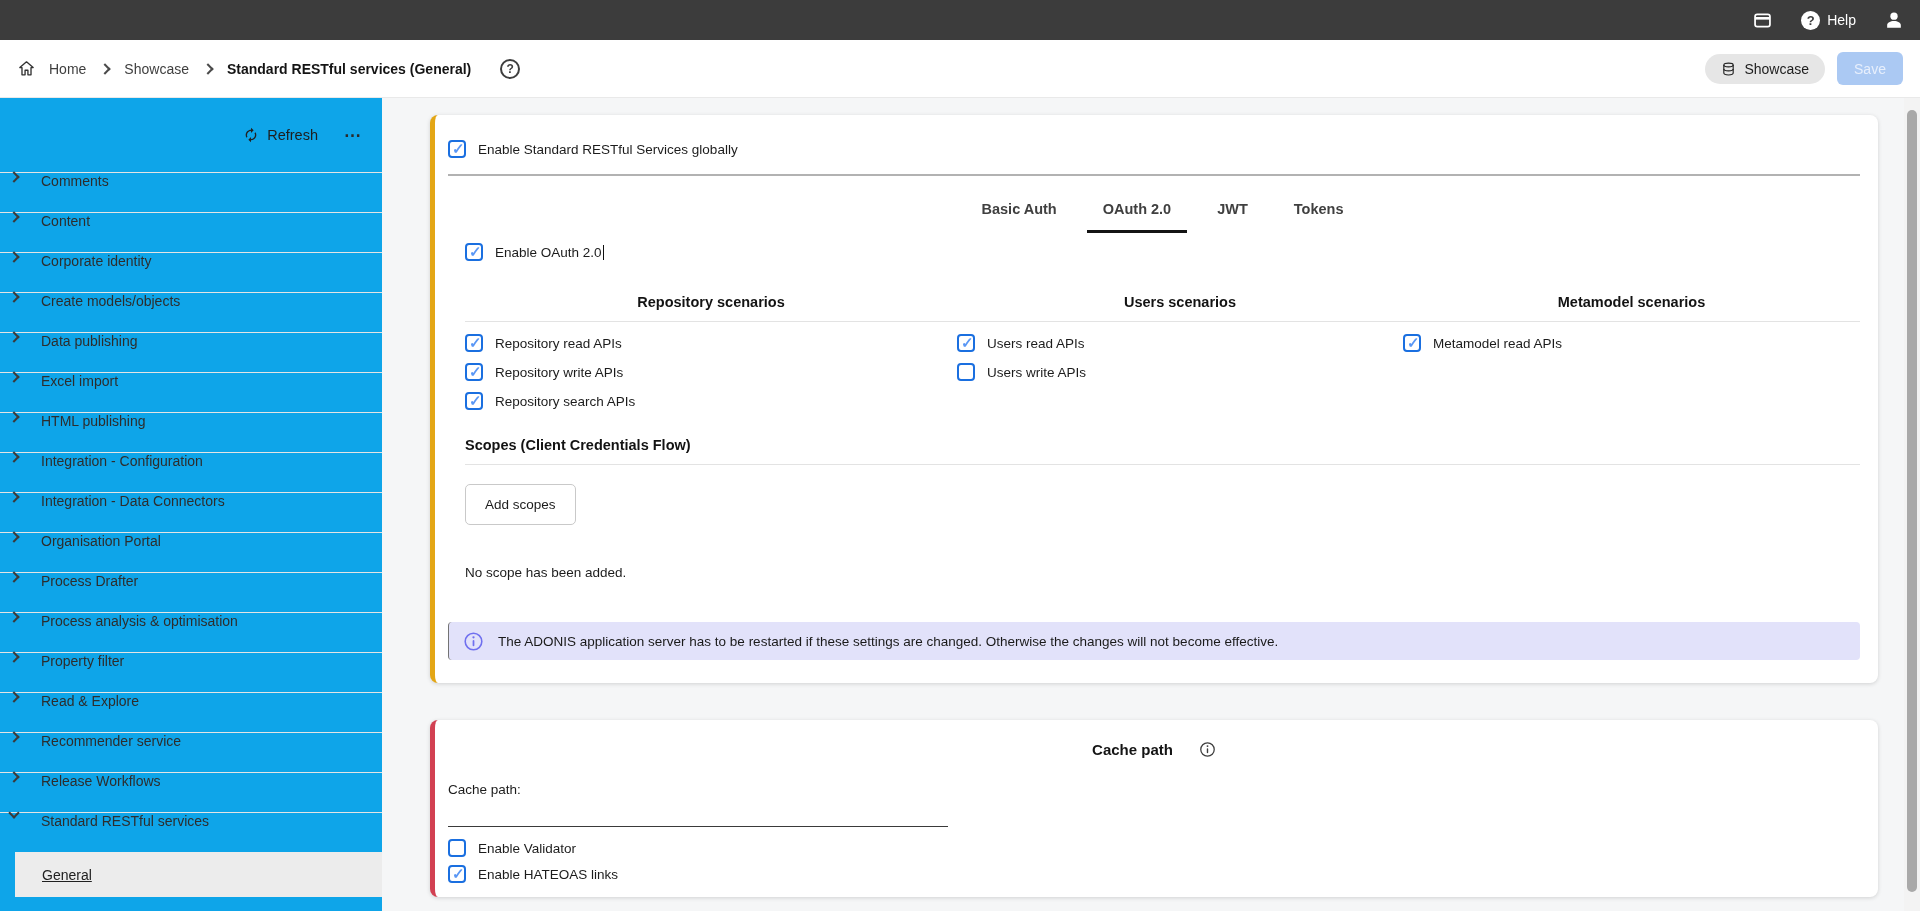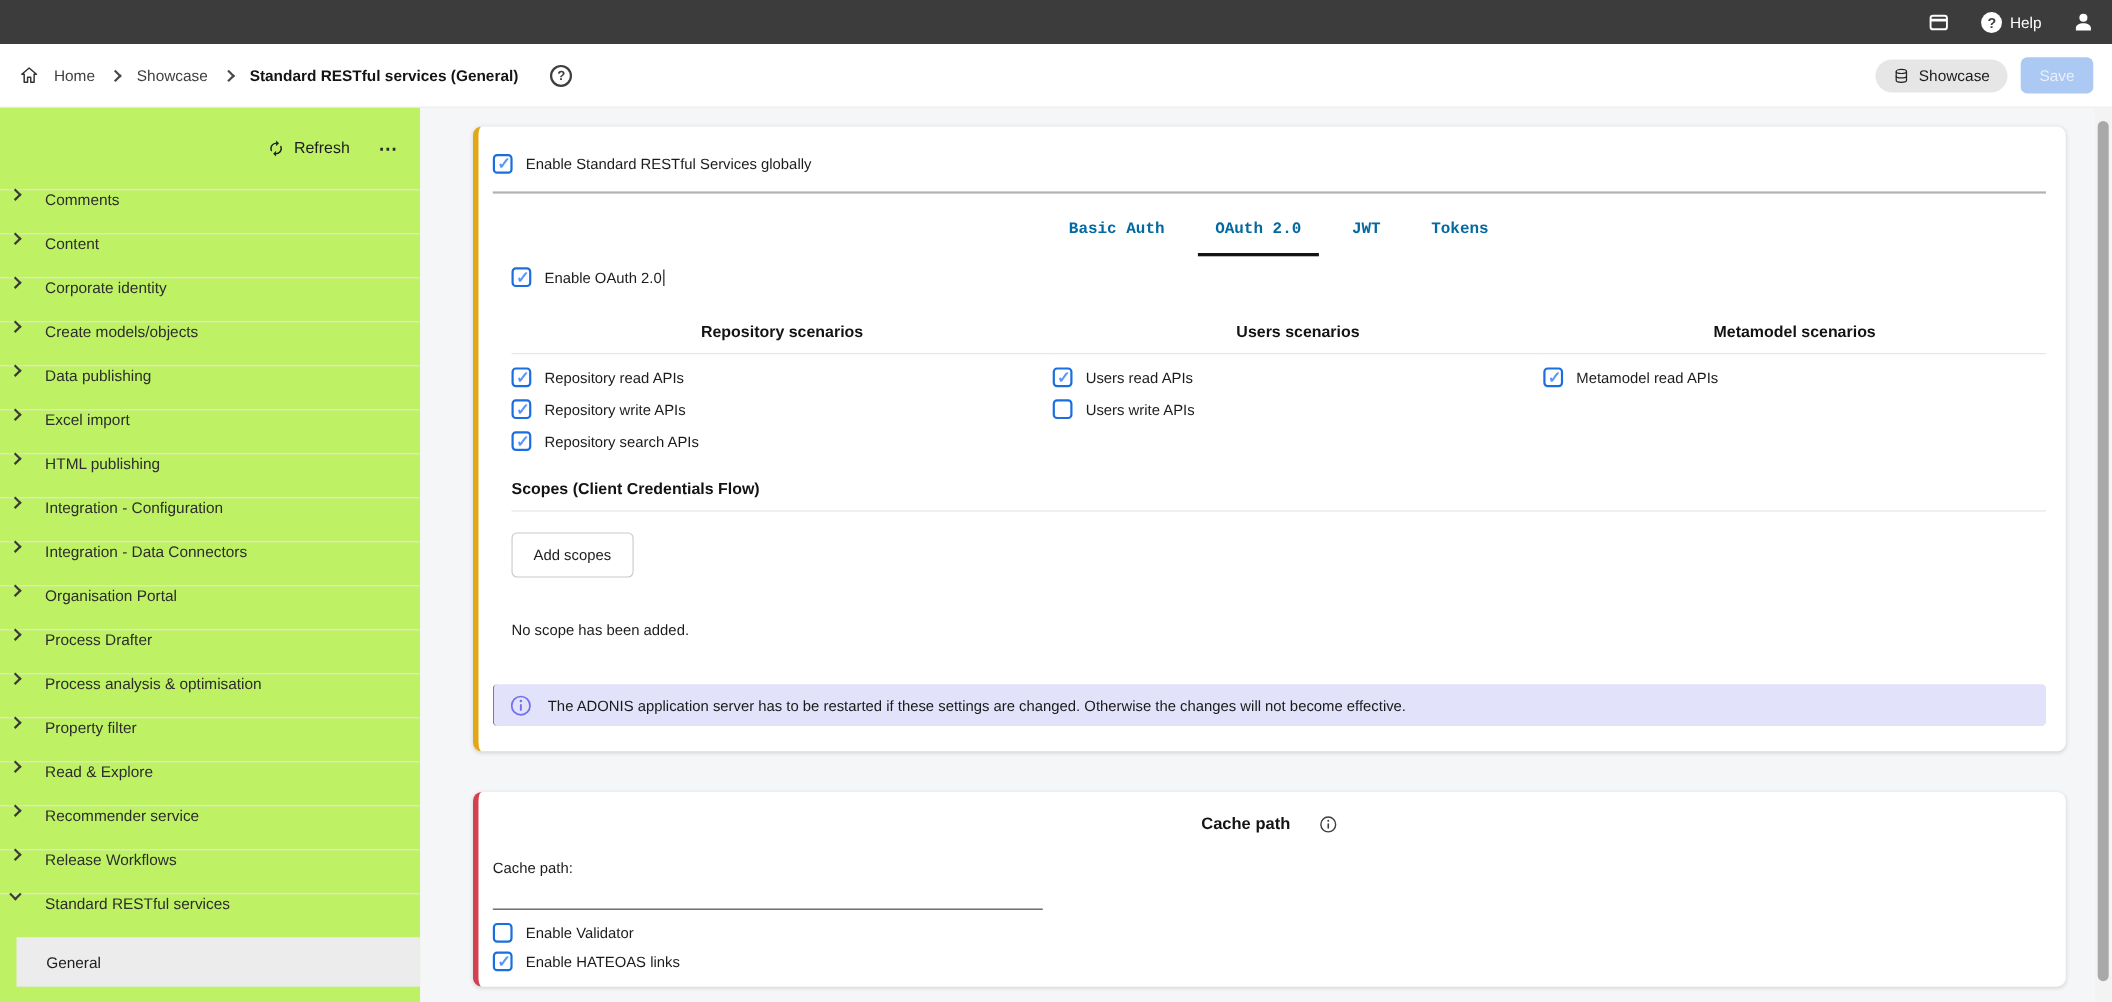--- a/index.html
+++ b/index.html
@@ -23,34 +23,34 @@
   .crumb-current { font-weight:bold; color:#141414; }
   .qcircle { width:20px; height:20px; border-radius:50%; border:2px solid #3e3e3e; color:#3e3e3e;
     font-size:12px; font-weight:bold; display:flex; align-items:center; justify-content:center; margin-left:16px; }
   .crumb-actions { margin-left:auto; display:flex; align-items:center; gap:12px; }
   .btn-showcase { display:flex; align-items:center; gap:8px; height:30px; padding:0 16px;
     background:#e6e6e6; border:none; border-radius:16px; font-size:14px; color:#1d1d1d; cursor:pointer; }
   .btn-save { height:33px; width:66px; background:#abc9f3; color:#e7effc; border:none;
     border-radius:6px; font-size:14px; }
 
   
-  .sidebar { position:absolute; left:0; top:98px; width:382px; bottom:0; background:#bef264; }
+  .sidebar { position:absolute; left:0; top:98px; width:382px; bottom:0; background:#0ea5e9; }
   .refresh-row { height:74px; display:flex; align-items:center; justify-content:flex-end;
     gap:26px; padding-right:20px; }
   .btn-refresh { display:flex; align-items:center; gap:8px; background:none; border:none;
     font-size:14.5px; color:#1e1e1e; cursor:pointer; }
   .more-dots { font-size:17px; font-weight:bold; color:#2a2a2a; letter-spacing:1px; }
   .nav-item { height:40px; display:flex; align-items:flex-start; gap:23px; padding-left:10px;
     border-top:1px solid #e4e4e4; font-size:14px; color:#2d2d2d; cursor:pointer; }
   .nav-item:last-of-type { border-bottom:1px solid #e4e4e4; }
   .chev { width:8px; height:8px; border-right:2px solid #3a3a3a; border-bottom:2px solid #3a3a3a; flex:none; }
   .chev.right { transform:rotate(-45deg); }
   .chev.down  { transform:rotate(45deg); margin-top:-4px; }
   .nav-child { height:45px; margin-left:15px; background:#ececec; display:flex; align-items:center;
-    padding-left:27px; font-size:14px; color:#202020; cursor:pointer; }
+    padding-left:27px; font-size:14px; color:#202020; cursor:pointer;text-decoration:underline; }
   .sb-thumb { position:absolute; left:388px; top:220px; width:10px; height:600px;
     background:#bdbdbd; border-radius:5px; }
   .resize-handle { position:absolute; left:398px; top:496px; width:4px; height:26px;
     background:#9b9b9b; border-radius:2px; }
 
   
   .main { position:absolute; left:382px; top:98px; right:0; bottom:0; background:#f5f6f7; }
   .panel { position:absolute; left:48px; width:1448px; background:#fff; border-radius:8px;
     box-shadow:0 1px 4px rgba(0,0,0,.15); padding:0 18px 0 13px; }
   .panel-rest  { top:17px;  height:568px; border-left:5px solid #e3a615; }
@@ -60,22 +60,22 @@
   .cb { width:18px; height:18px; border:2px solid #1a6fe0; border-radius:4px; background:#fff;
     position:relative; flex:none; }
   .cb.checked::after { content:"\2713"; position:absolute; left:2px; top:-2px;
     color:#5a97f5; font-size:15px; font-weight:bold; }
 
   .row-global { margin-top:25px; }
   .divider-strong { margin-top:16px; height:2px; background:#b2b2b2; }
 
   .section { padding-left:17px; }
   .tabs { display:flex; justify-content:center; gap:14px; margin-top:25px; }
-  .tab { font-size:14.5px; font-weight:bold; color:#0369a1; padding:0 16px 13px;
-    border-bottom:3px solid transparent; cursor:pointer;font-family:Liberation Mono, monospace; }
+  .tab { font-size:14.5px; font-weight:bold; color:#404040; padding:0 16px 13px;
+    border-bottom:3px solid transparent; cursor:pointer; }
   .tab.active { border-bottom-color:#141414; }
 
   .row-oauth { margin-top:10px; }
   .caret { display:inline-block; width:1px; height:15px; background:#111; margin-left:1px;
     vertical-align:-3px; }
 
   .columns { display:grid; grid-template-columns:492px 446px 1fr; margin-top:33px;text-align:center; }
   .col-head { font-size:14.5px; font-weight:bold; color:#131313; padding-bottom:11px;
     border-bottom:1px solid #e3e3e3; }
   .col .cb-row { margin-top:13px; height:16px; }

